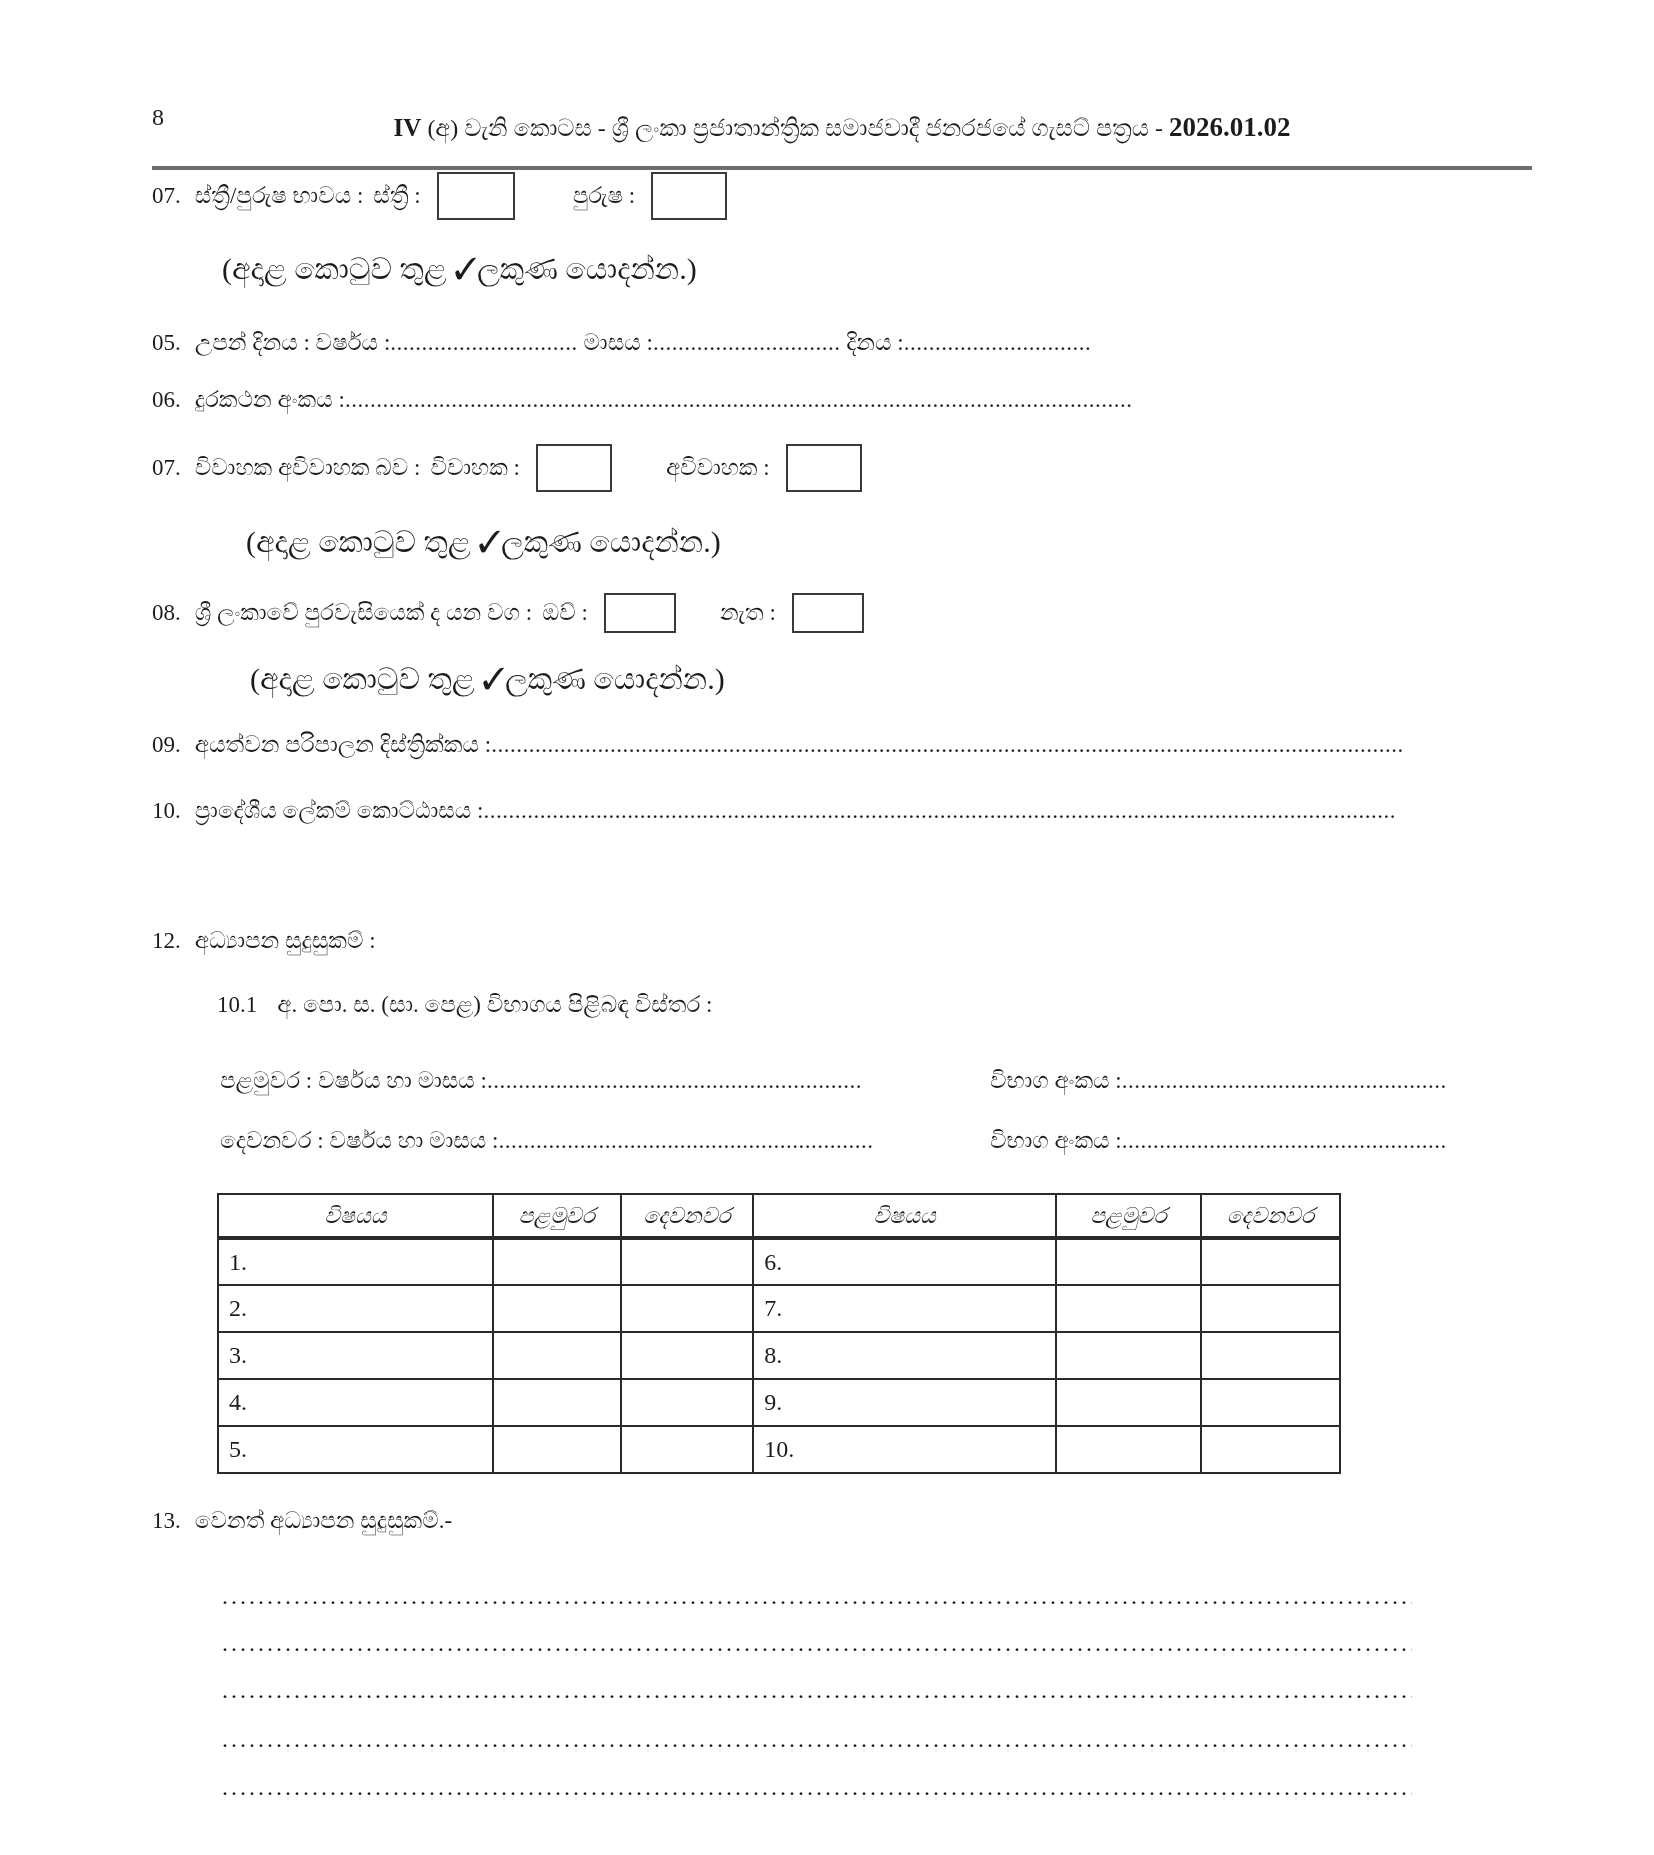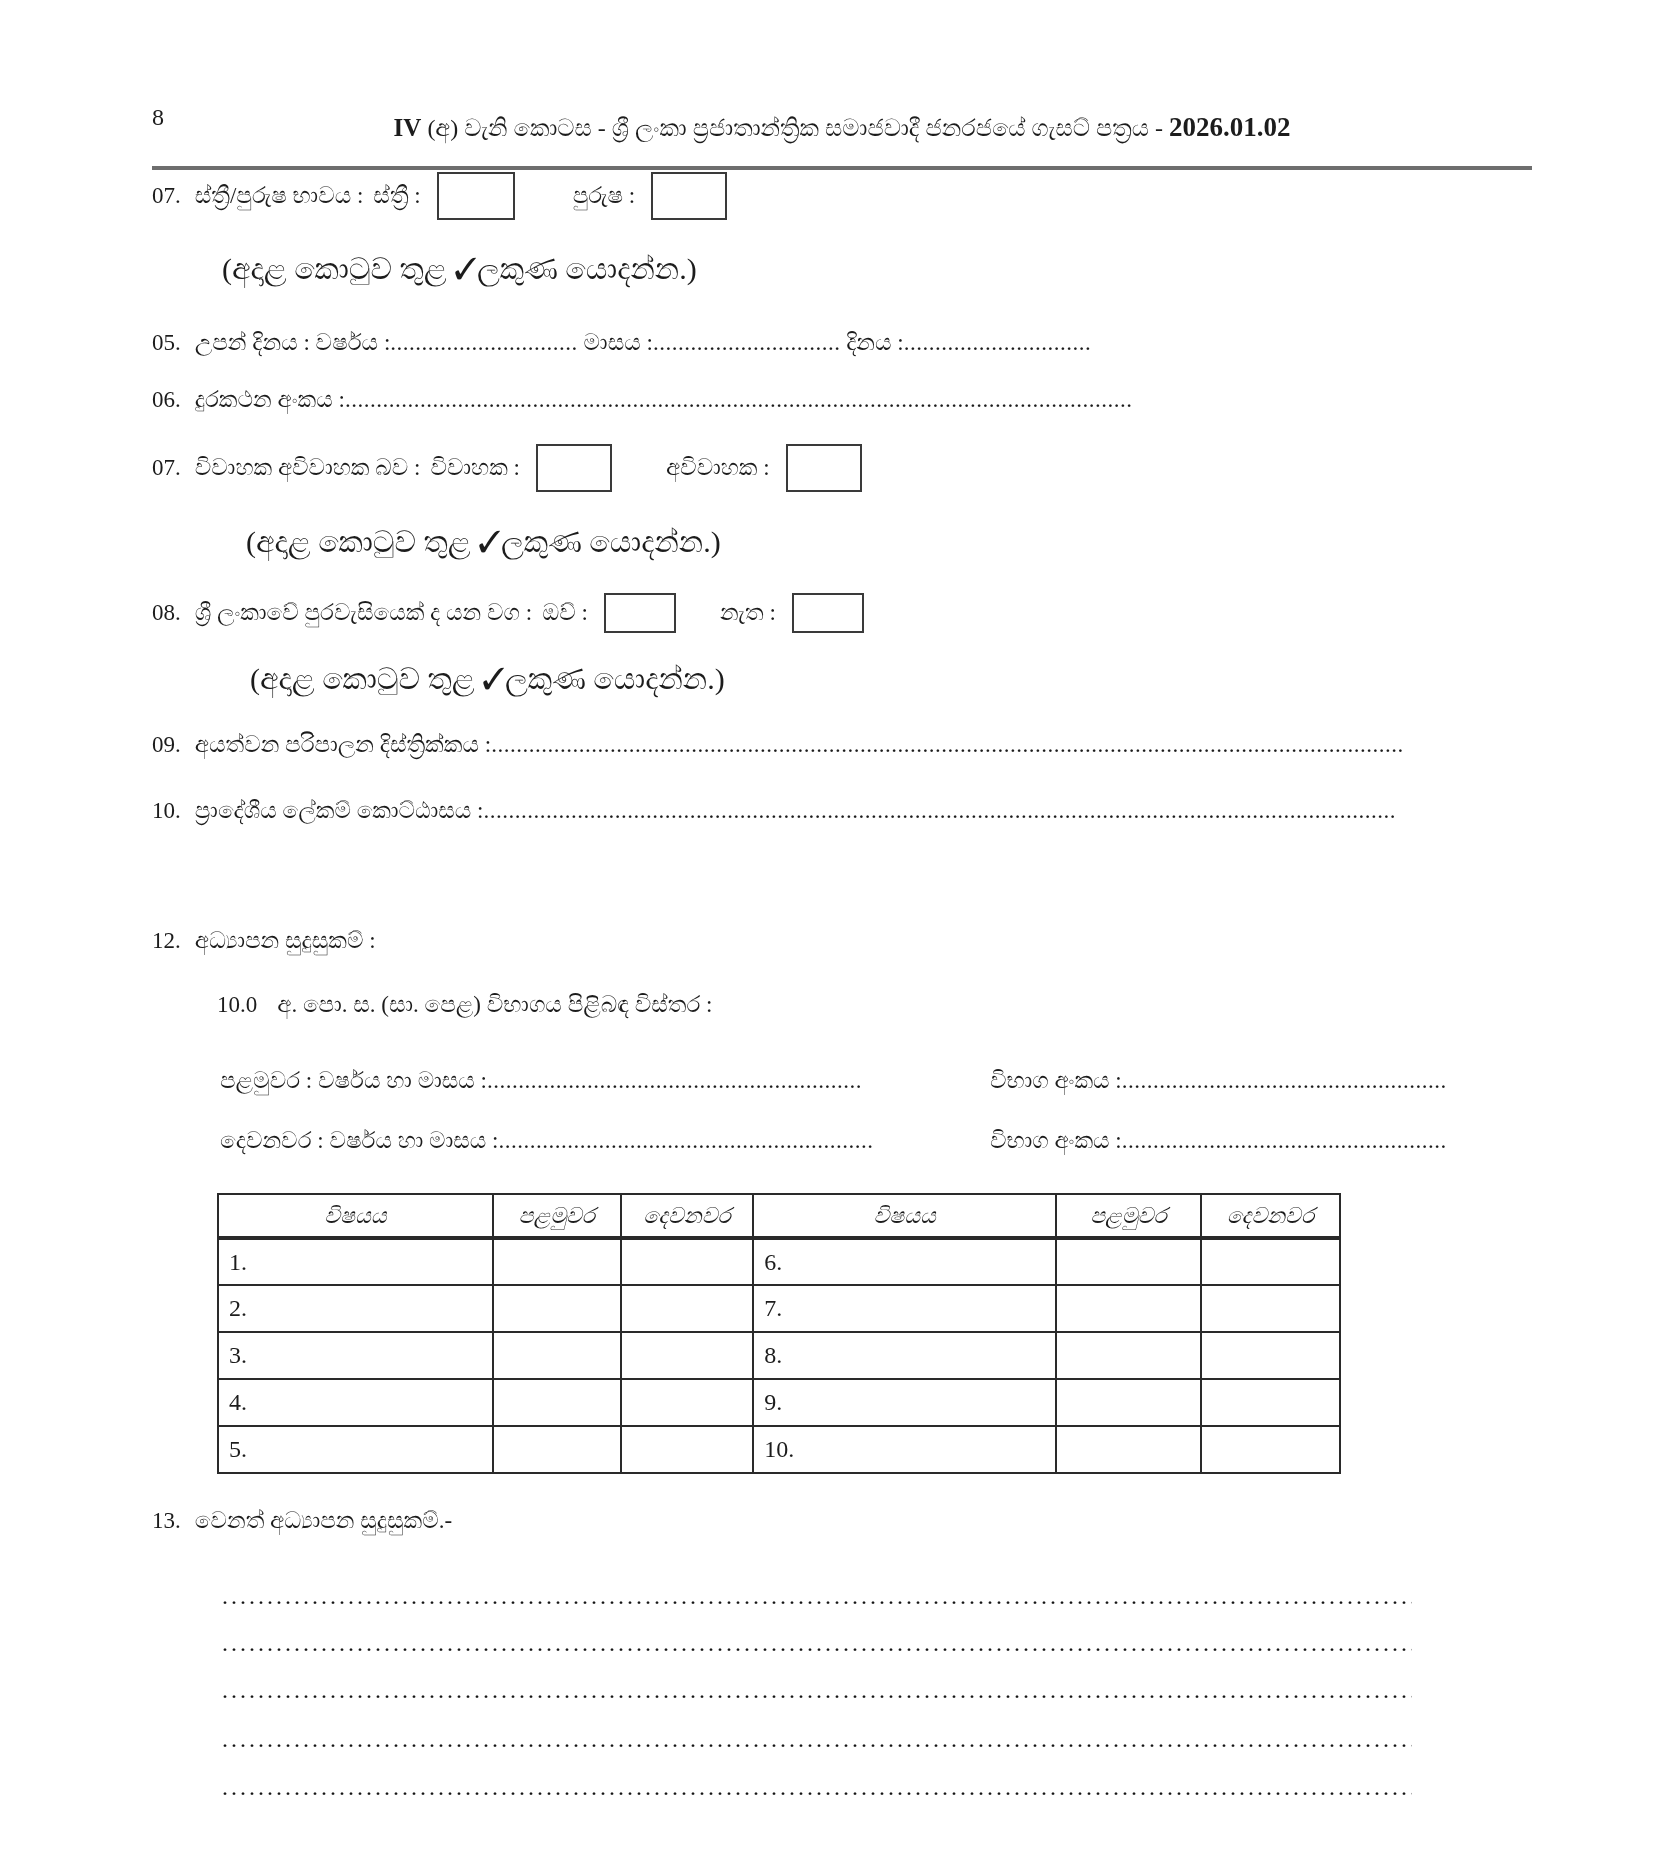--- a/index.html
+++ b/index.html
@@ -94,21 +94,21 @@
   <div class="abs line" style="left:152px;top:798px;">
     <span class="num">10.</span><span>ප්‍රාදේශීය ලේකම් කොට්ඨාසය :</span><span class="dots">..................................................................................................................................................</span>
   </div>
 
 
   <div class="abs line" style="left:152px;top:928px;">
     <span class="num">12.</span><span>අධ්‍යාපන සුදුසුකම් :</span>
   </div>
 
   <div class="abs line" style="left:217px;top:992px;">
-    <span class="num" style="margin-right:20px;">10.0</span><span>අ. පො. ස. (සා. පෙළ) විභාගය පිළිබඳ විස්තර :</span>
+    <span class="num" style="margin-right:20px;">10.1</span><span>අ. පො. ස. (සා. පෙළ) විභාගය පිළිබඳ විස්තර :</span>
   </div>
 
   <div class="abs line" style="left:220px;top:1068px;">
     <span>පළමුවර : වර්ෂය හා මාසය :</span><span class="dots">............................................................</span>
   </div>
   <div class="abs line" style="left:990px;top:1068px;">
     <span>විභාග අංකය :</span><span class="dots">....................................................</span>
   </div>
 
   <div class="abs line" style="left:220px;top:1128px;">

